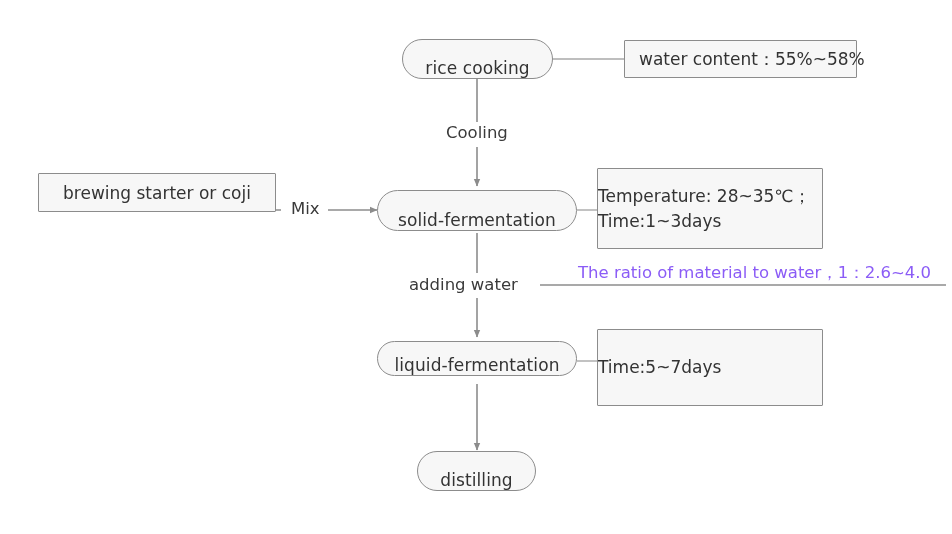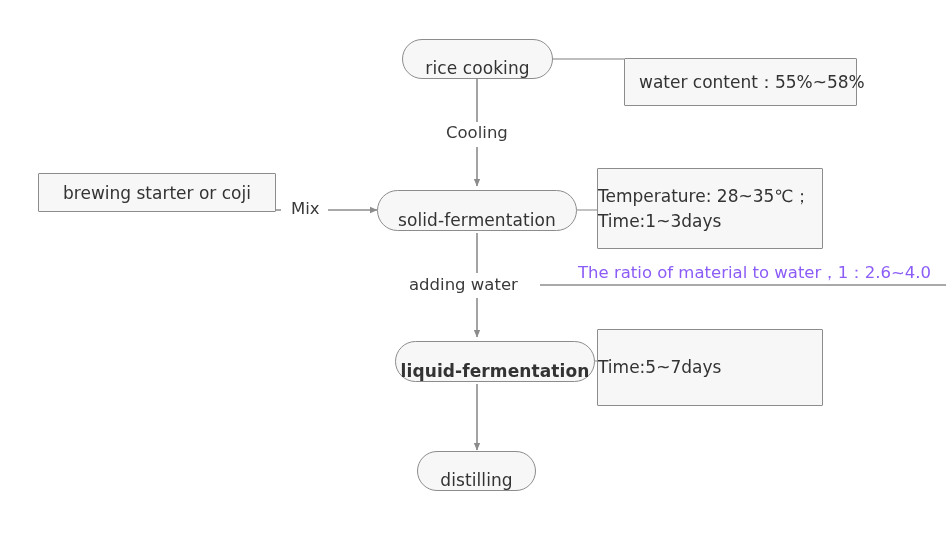--- a/index.html
+++ b/index.html
@@ -104,33 +104,33 @@
 </svg>
 
 <div class="node" style="left:402px; top:39px; width:151px; height:40px;">
   <span>rice cooking</span>
 </div>
 
 <div class="node" style="left:377px; top:190px; width:200px; height:41px;">
   <span>solid-fermentation</span>
 </div>
 
-<div class="node" style="left:395px; top:341px; width:200px; height:41px;font-weight:bold;">
+<div class="node" style="left:377px; top:341px; width:200px; height:35px;">
   <span>liquid-fermentation</span>
 </div>
 
 <div class="node" style="left:417px; top:451px; width:119px; height:40px;">
   <span>distilling</span>
 </div>
 
 <div class="box box-center" style="left:38px; top:173px; width:238px; height:39px;">
   <span>brewing starter or coji</span>
 </div>
 
-<div class="box box-lines" style="left:624px; top:40px; width:233px; height:48px; padding-left:14px;margin-top:18px;">
+<div class="box box-lines" style="left:624px; top:40px; width:233px; height:38px; padding-left:14px;">
   <div>water content：55%~58%</div>
 </div>
 
 <div class="box box-lines" style="left:597px; top:168px; width:226px; height:81px;">
   <div>Temperature: 28~35℃；</div>
   <div>Time:1~3days</div>
 </div>
 
 <div class="box box-lines" style="left:597px; top:329px; width:226px; height:77px;">
   <div>Time:5~7days</div>

